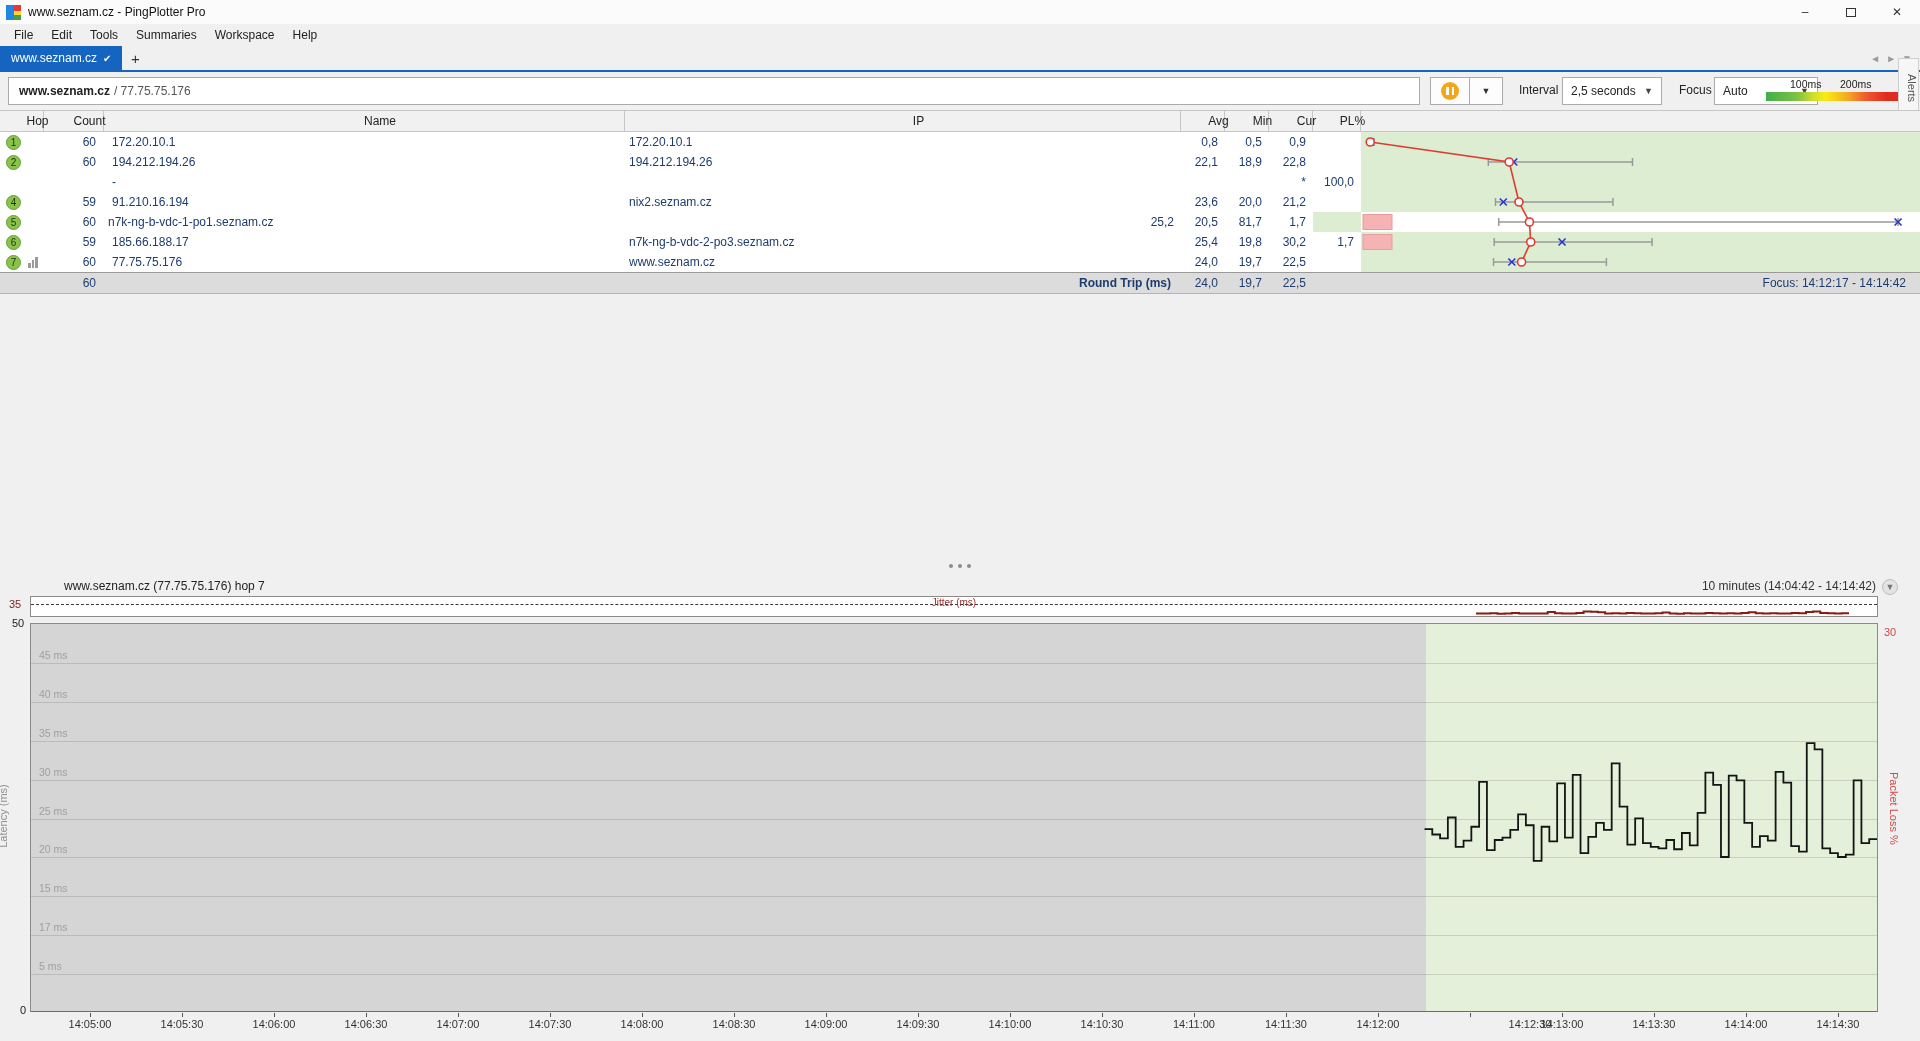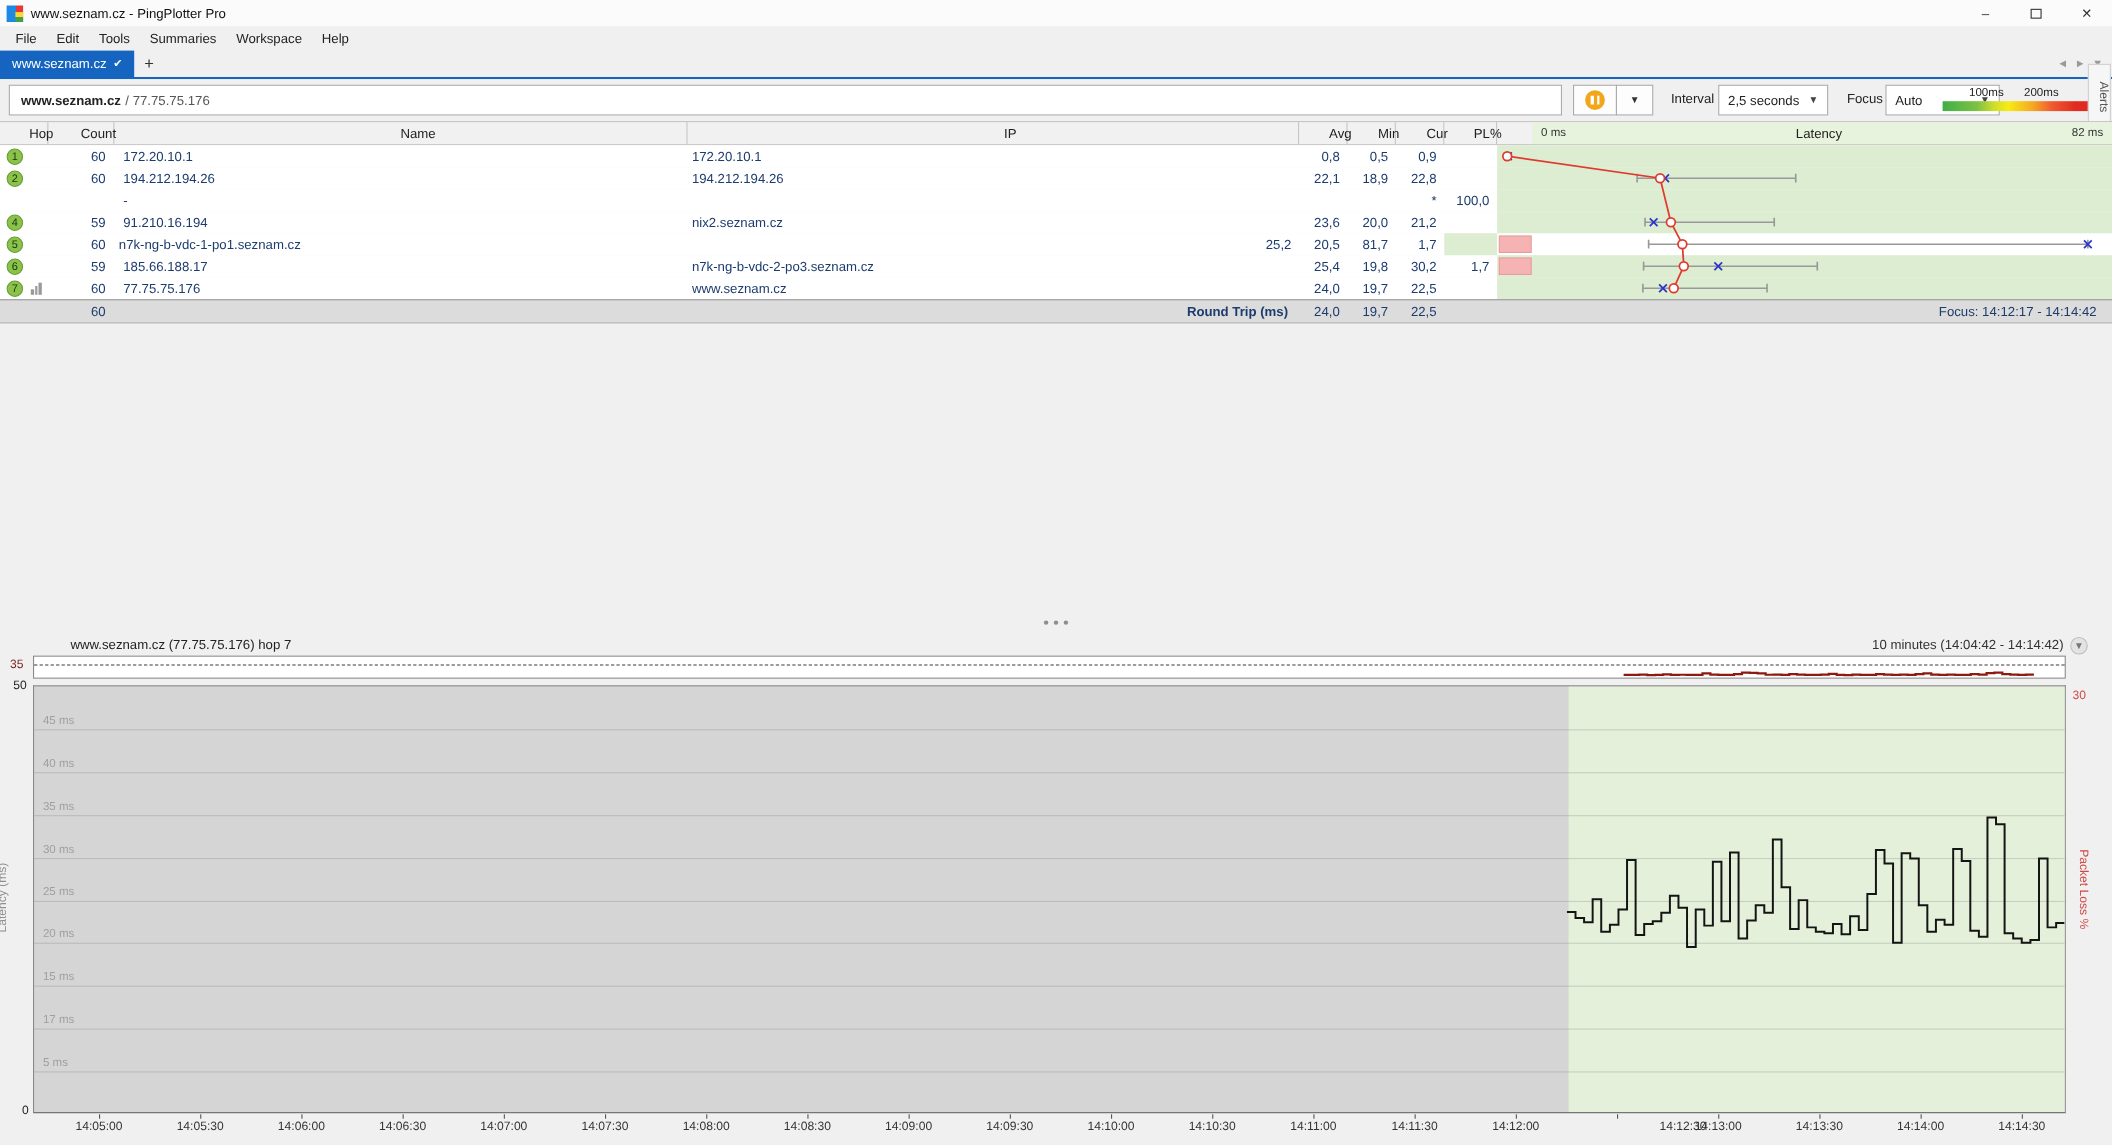--- a/index.html
+++ b/index.html
@@ -176,25 +176,20 @@
 
 <div class="tt-header tt-grid">
   <div>Hop</div>
   <div>Count</div>
   <div>Name</div>
   <div>IP</div>
   <div>Avg</div>
   <div>Min</div>
   <div>Cur</div>
   <div>PL%</div>
-  <div class="lat-head">
-    <span class="lh-side">0 ms</span>
-    <span>Latency</span>
-    <span class="lh-side">82 ms</span>
-  </div>
 </div>
 <div class="tt-rows" id="tt-rows">
     <div class="tt-row tt-grid">
       <div class="c-hop">
         <div class="hop-circle">1</div>
       </div>
       <div class="c-count">60</div>
       <div class="c-ip">172.20.10.1</div>
       <div class="c-name">172.20.10.1</div>
       <div class="c-num">0,8</div>
@@ -340,20 +335,21 @@
     <i></i>
   </div>
 
 <div class="tl-title">www.seznam.cz (77.75.75.176) hop 7</div>
 <div class="tl-range">10 minutes (14:04:42 - 14:14:42)</div>
 <div class="tl-range-caret">▼</div>
 
 <span class="jitter-max">35</span>
 <div class="jitter-box">
   <div class="jitter-dash"></div>
+  <div class="jitter-label">Jitter (ms)</div>
   <svg id="jitter-svg" viewBox="0 0 1846 19" preserveAspectRatio="none">
       <path d="M 1445 16.6 H 1452.2 V 16.6 H 1459.3 V 16.3 H 1466.5 V 16.8 H 1473.7 V 16.6 H 1480.9 V 16.1 H 1488.0 V 16.6 H 1495.2 V 16.4 H 1502.4 V 16.6 H 1509.6 V 16.6 H 1516.7 V 15.1 H 1523.9 V 16.3 H 1531.1 V 16.6 H 1538.2 V 16.6 H 1545.4 V 15.9 H 1552.6 V 14.5 H 1559.8 V 14.7 H 1566.9 V 15.2 H 1574.1 V 16.4 H 1581.3 V 16.3 H 1588.5 V 16.6 H 1595.6 V 15.9 H 1602.8 V 16.3 H 1610.0 V 16.6 H 1617.2 V 16.6 H 1624.3 V 16.3 H 1631.5 V 15.6 H 1638.7 V 16.6 H 1645.8 V 16.8 H 1653.0 V 16.3 H 1660.2 V 16.6 H 1667.4 V 16.6 H 1674.5 V 15.9 H 1681.7 V 16.3 H 1688.9 V 16.6 H 1696.1 V 16.3 H 1703.2 V 16.6 H 1710.4 V 15.9 H 1717.6 V 15.2 H 1724.7 V 16.3 H 1731.9 V 16.6 H 1739.1 V 16.3 H 1746.3 V 16.6 H 1753.4 V 16.6 H 1760.6 V 15.9 H 1767.8 V 16.3 H 1775.0 V 14.9 H 1782.1 V 14.5 H 1789.3 V 15.9 H 1796.5 V 16.3 H 1803.7 V 16.6 H 1810.8 V 16.3 H 1818.0" fill="none" stroke="#8c1a11" stroke-width="2"></path>
     </svg>
 </div>
 
 <span class="y-max">50</span>
 <span class="y-min">0</span>
 <span class="y-axis-title">Latency (ms)</span>
 <span class="y2-max">30</span>
 <span class="y2-title">Packet Loss %</span>

